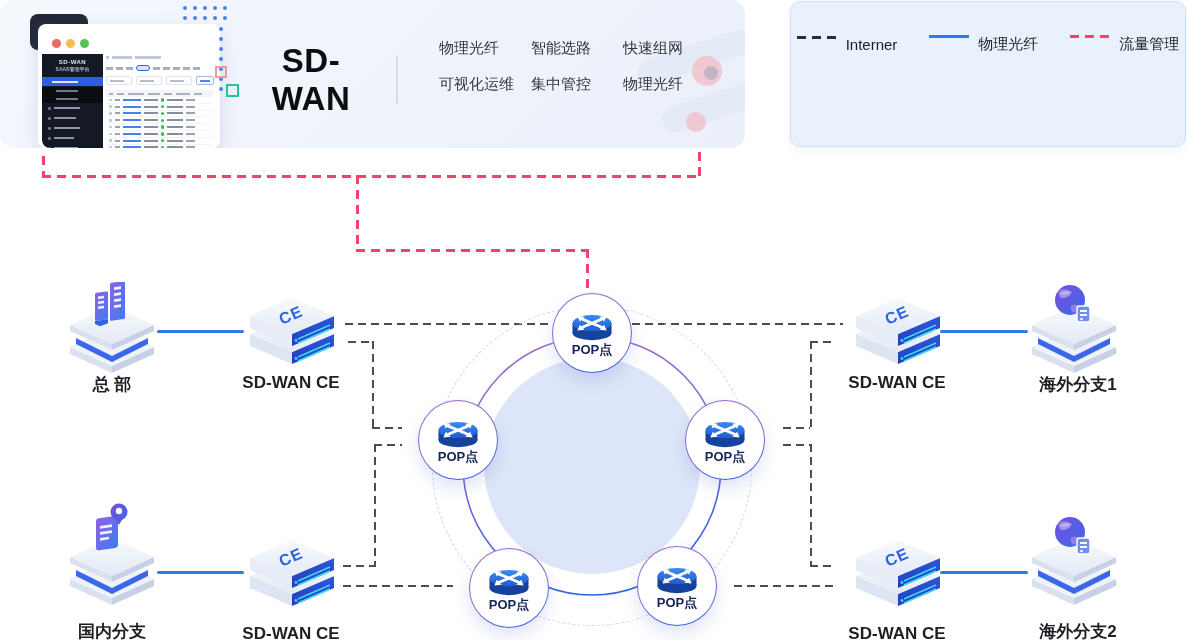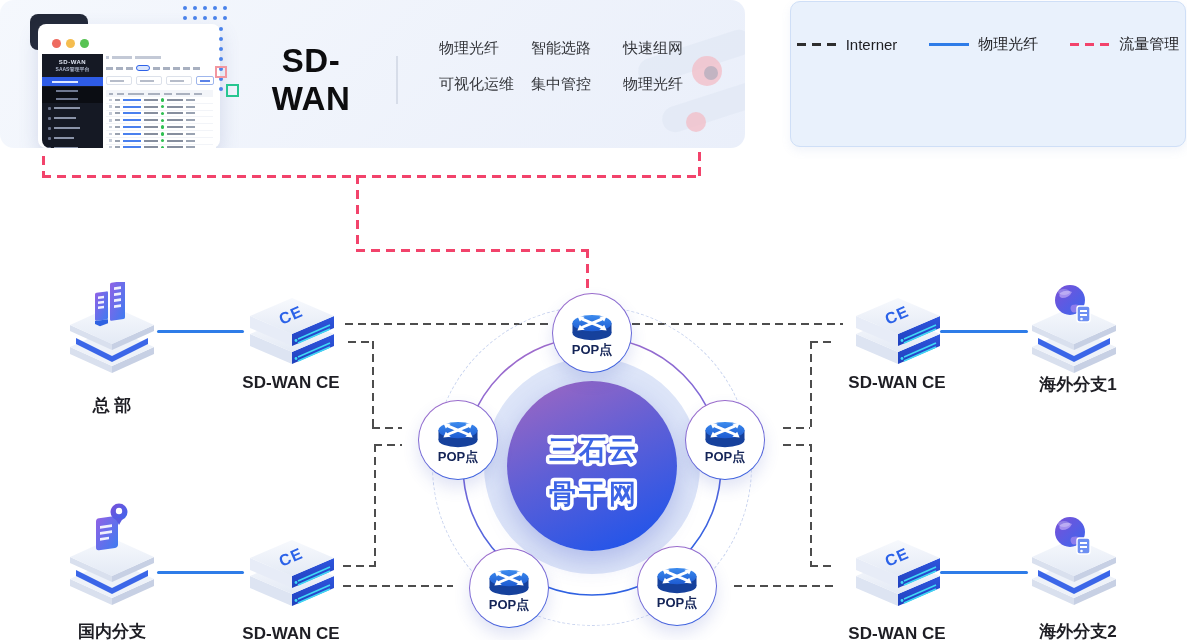--- a/index.html
+++ b/index.html
@@ -75,21 +75,21 @@
   #adv-title{ font-size:18px; font-weight:700; color:#1f2126; }
   #adv-grid{ margin-top:17px; margin-left:2px; display:grid; grid-template-columns:92px 92px 92px; row-gap:17px; font-size:15px; color:#33353a; }
 
   
   #legend{ position:absolute; left:790px; top:1px; width:396px; height:146px;
     background:#e9f1fc; border:1px solid #cfdff7; border-radius:10px; overflow:hidden;
     box-shadow:0 4px 10px rgba(120,150,210,.10); }
   #legend-header{ height:38px; background:#a5c1f0; display:flex; align-items:center; justify-content:center;
     font-size:18px; font-weight:700; color:#15294e; letter-spacing:6px; }
   #legend-items{ margin-top:33px; display:flex; justify-content:center; gap:32px; align-items:center; }
-  .lg-item{ display:flex; align-items:center; gap:9px; }
+  .lg-item{ display:flex; gap:9px; }
   .lg-line{ width:40px; height:3px; }
   .ls-dash-black{ background:repeating-linear-gradient(90deg,#2e2e2e 0 9px,transparent 9px 15px); }
   .ls-solid-blue{ background:#2e7ce8; }
   .ls-dash-pink{ background:repeating-linear-gradient(90deg,#f2436b 0 9px,transparent 9px 15px); }
   .lg-label{ font-size:15px; color:#1f1f23; }
 
   
   .hdash{ position:absolute; height:2px; background:repeating-linear-gradient(90deg,#4d4d4d 0 8px,transparent 8px 13px); }
   .vdash{ position:absolute; width:2px; background:repeating-linear-gradient(180deg,#4d4d4d 0 8px,transparent 8px 13px); }
   .hpink{ position:absolute; height:3px; background:repeating-linear-gradient(90deg,#f2436b 0 9px,transparent 9px 15px); }
@@ -410,28 +410,20 @@
   <div class="hblue" style="left:157px; top:330px; width:87px;"></div>
   <div class="hblue" style="left:157px; top:571px; width:87px;"></div>
   <div class="hblue" style="left:940px; top:330px; width:88px;"></div>
   <div class="hblue" style="left:940px; top:571px; width:88px;"></div>
 
   <div id="ring-dashed"></div>
   <svg id="ring-solid" width="260" height="260">
     <circle cx="130" cy="130" r="129" fill="none" stroke="url(#ringG)" stroke-width="1.6"></circle>
   </svg>
   <div id="core-halo"></div>
-  <div id="core">
-    <svg width="170" height="170" viewBox="0 0 170 170">
-      <g font-size="27" font-weight="bold" letter-spacing="3" text-anchor="middle" fill="#3d65e6" stroke="#ffffff" stroke-width="7" stroke-linejoin="round" paint-order="stroke" font-family="Liberation Sans, DejaVu Sans, sans-serif">
-        <text x="87" y="78">三石云</text>
-        <text x="87" y="122">骨干网</text>
-      </g>
-    </svg>
-  </div>
 
   <div class="pop" style="left:552px; top:293px;">
     <span class="rslot tpl-slot">
   <svg viewBox="0 0 64 46" width="52" height="38">
     <ellipse cx="32" cy="34" rx="24" ry="9" fill="#16419c"></ellipse>
     <rect x="8" y="22" width="48" height="12" fill="#16419c"></rect>
     <ellipse cx="32" cy="22" rx="24" ry="10" fill="url(#rtG)"></ellipse>
     <g stroke="#fff" stroke-width="3.4" stroke-linecap="round">
       <line x1="20" y1="17" x2="44" y2="27"></line>
             <line x1="44" y1="17" x2="20" y2="27"></line>
@@ -547,21 +539,21 @@
           <rect x="10" y="21" width="6" height="2.4"></rect>
           <rect x="10" y="26" width="6" height="2.4"></rect>
         <rect x="26" y="9" width="7" height="2.6"></rect>
           <rect x="26" y="15" width="7" height="2.6"></rect>
           <rect x="26" y="21" width="7" height="2.6"></rect>
           <rect x="26" y="27" width="7" height="2.6"></rect>
       </g>
       <polygon points="7,40 20,40 20,44 12,46 7,43" fill="#2f62e2"></polygon>
     </g>
   </svg>
-  <div class="node-label" style="left:64px; top:394px; width:96px;">总 部</div>
+  <div class="node-label" style="left:64px; top:373px; width:96px;">总 部</div>
 
   <span class="icon-abs tpl-slot" style="left:246px; top:294px;">
   <svg viewBox="0 0 92 80" width="92" height="80">
     <g>
       <polygon points="4,40 46,58 46,70 4,52" fill="#dde4f2"></polygon>
       <polygon points="88,40 46,58 46,70 88,52" fill="url(#ceFace)"></polygon>
       <line x1="52" y1="63" x2="84" y2="49" stroke="#3fd9f5" stroke-width="1.6"></line>
       <line x1="52" y1="67" x2="84" y2="53" stroke="#3fd9f5" stroke-width="1.6"></line>
       <circle cx="50" cy="64.5" r="1.4" fill="#3fd9f5"></circle>
       <polygon points="46,22 88,40 46,58 4,40" fill="url(#slabG)"></polygon>

